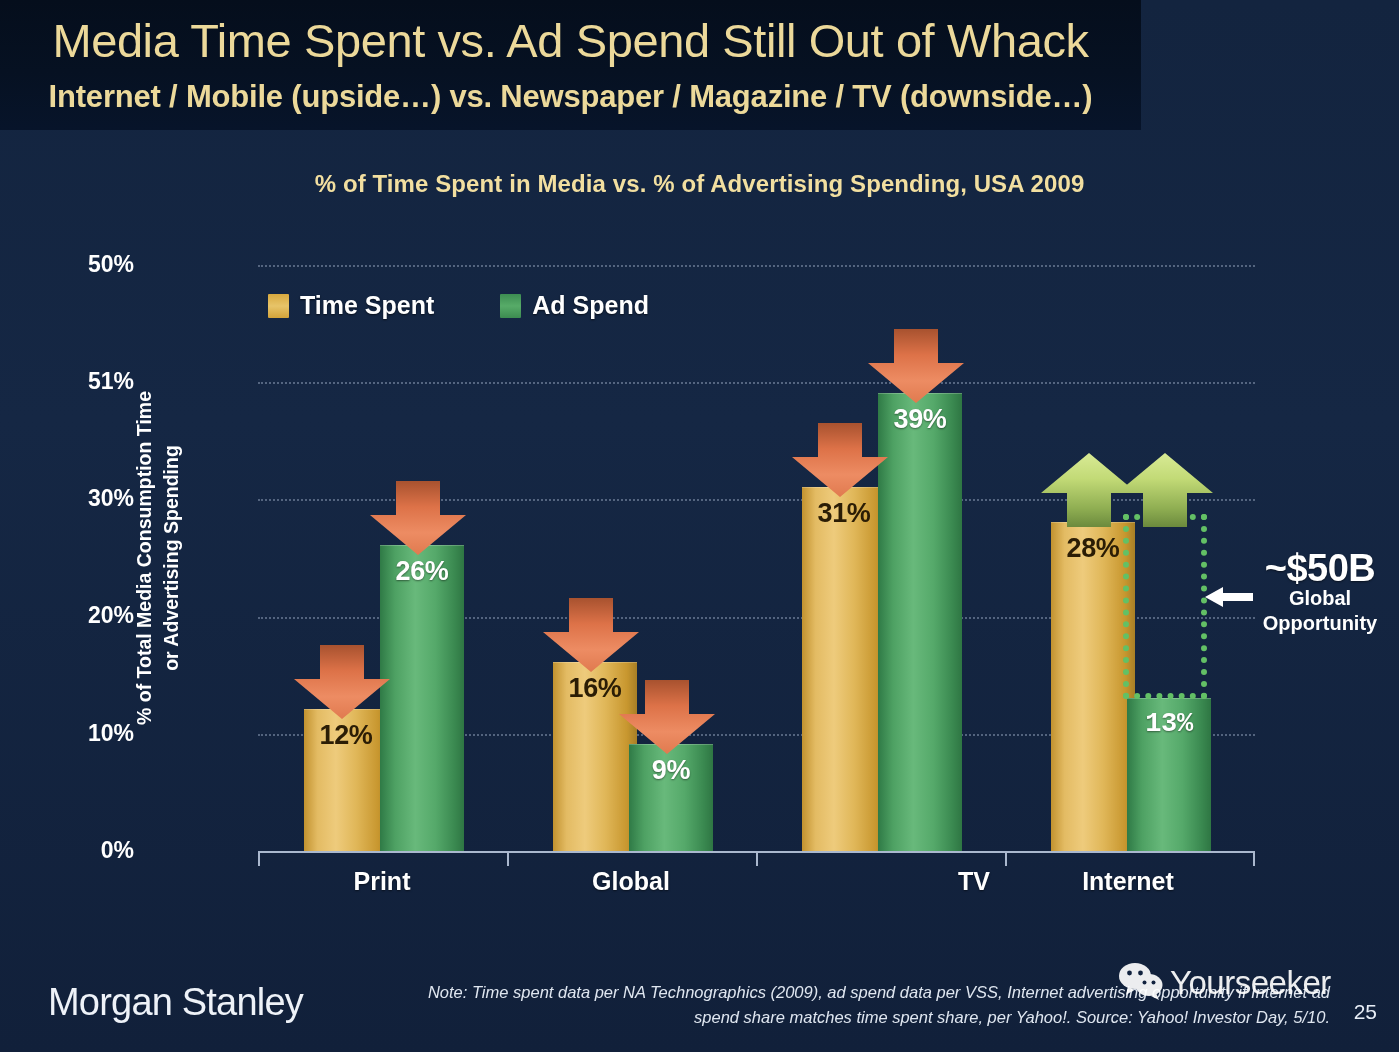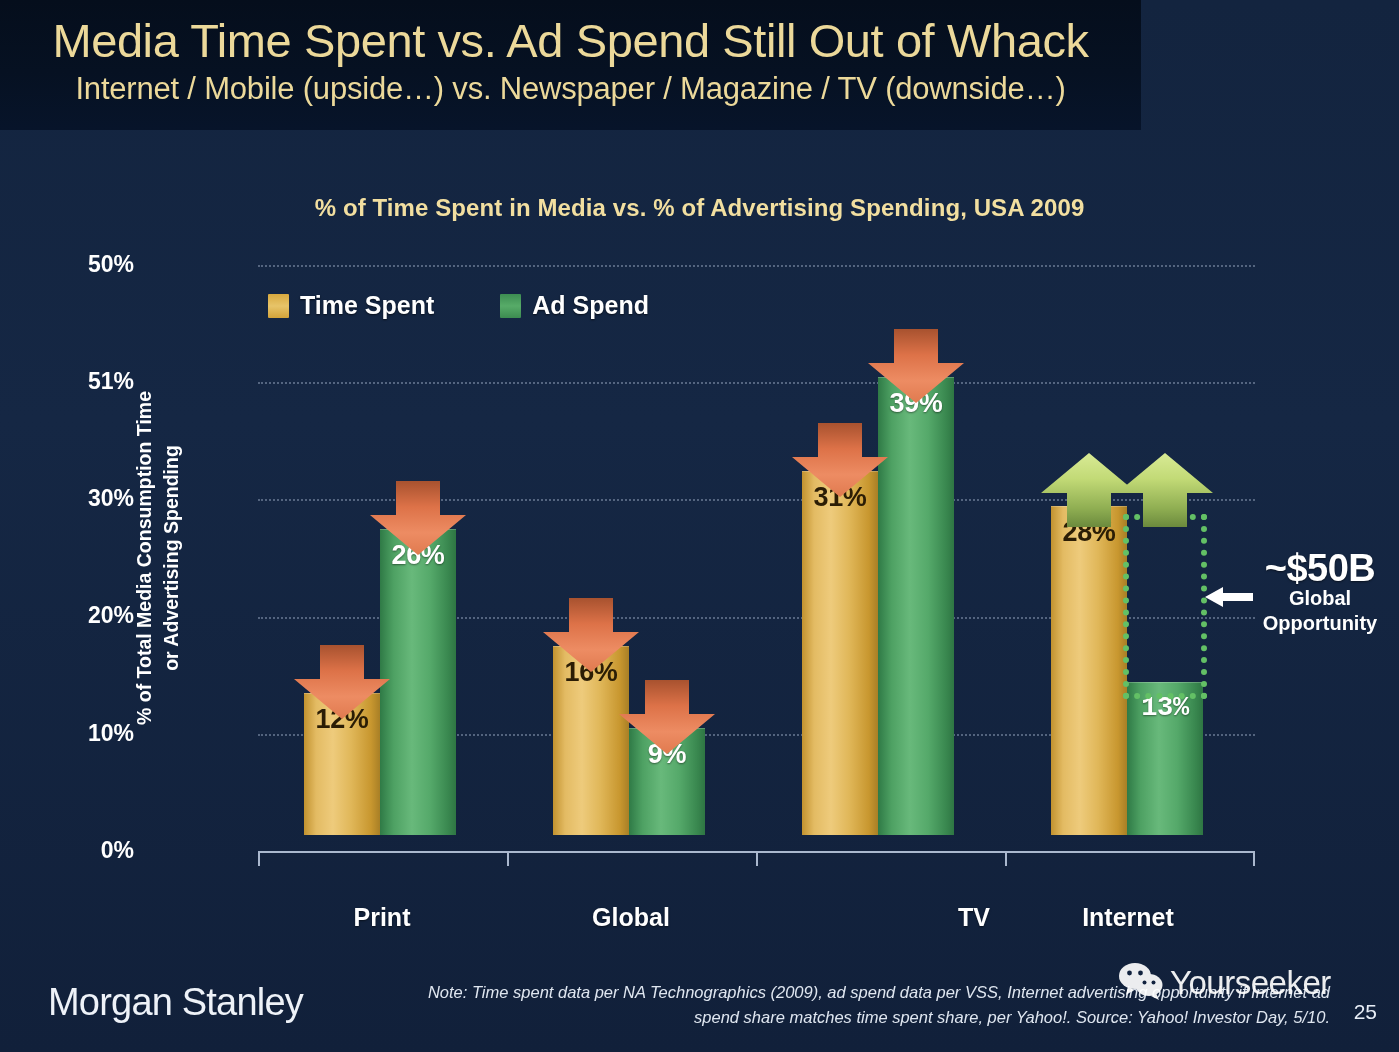--- a/index.html
+++ b/index.html
@@ -36,41 +36,40 @@
     margin: 0;
     padding-top: 13px;
     font-size: 47px;
     line-height: 56px;
     font-weight: 400;
     color: #ecd99a;
     letter-spacing: -0.4px;
     white-space: nowrap;
   }
   .slide-subtitle {
-    margin: 0;
+    margin: 8px;
     padding-top: 1px;
     font-size: 31px;
     line-height: 38px;
-    font-weight: 400;
+    font-weight: 700;
     color: #ecd99a;
     letter-spacing: -0.2px;
     white-space: nowrap;
   }
 
   
   .chart-title {
     position: absolute;
     left: 0; top: 170px;
     width: 1399px;
     text-align: center;
     font-size: 24px;
     font-weight: bold;
     color: #f2dfa0;
     letter-spacing: 0.1px;
-    margin-top: 24px;
   }
 
   
   .plot {
     position: absolute;
     left: 258px;
     top: 265px;
     width: 997px;
     height: 586px;
   }
@@ -144,23 +143,24 @@
   .legend-label {
     font-size: 25px;
     font-weight: bold;
     color: #ffffff;
     text-shadow: 0 1px 2px rgba(0,0,0,0.6);
   }
 
   
   .bar {
     position: absolute;
-    bottom: 16px;
+    bottom: 0;
     width: 76px;
     border-top: 1px solid rgba(255,255,255,0.22);
+    padding-left: 8px;
   }
   .bar.time {
     background: linear-gradient(90deg,
         #c2922f 0%, #e3bb63 16%, #eecb7c 38%,
         #e0b759 62%, #c8972f 88%, #a87f26 100%);
   }
   .bar.ad {
     background: linear-gradient(90deg,
         #2f7a46 0%, #4ea163 18%, #68b97b 42%,
         #55a96a 66%, #3b8a51 88%, #2e7643 100%);
@@ -240,21 +240,20 @@
   }
   .xlabel {
     position: absolute;
     top: 867px;
     width: 220px;
     text-align: center;
     font-size: 25px;
     font-weight: bold;
     color: #ffffff;
     text-shadow: 0 1px 2px rgba(0,0,0,0.5);
-    margin-top: 36px;
   }
 
   
   .footer-note {
     position: absolute;
     left: 310px;
     top: 980px;
     width: 1020px;
     text-align: right;
     font-size: 16.5px;

